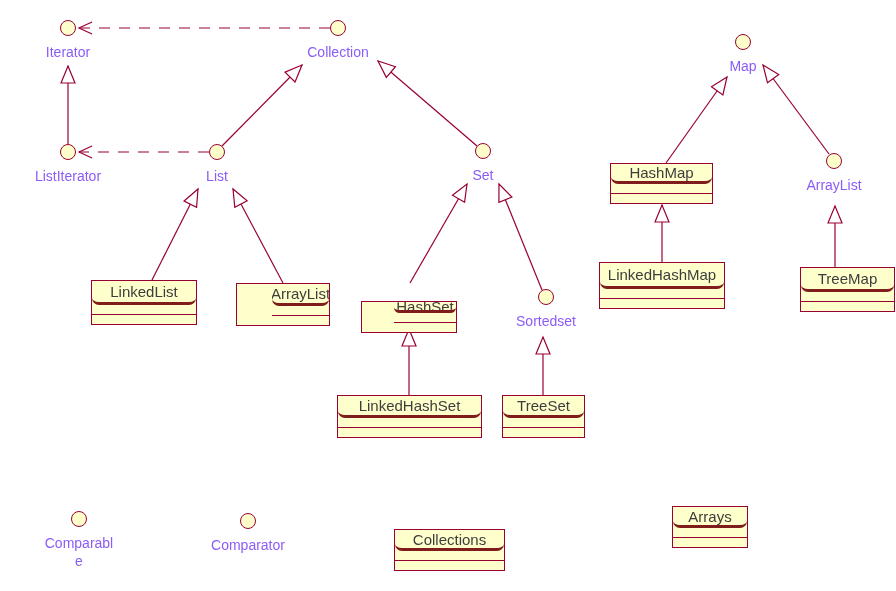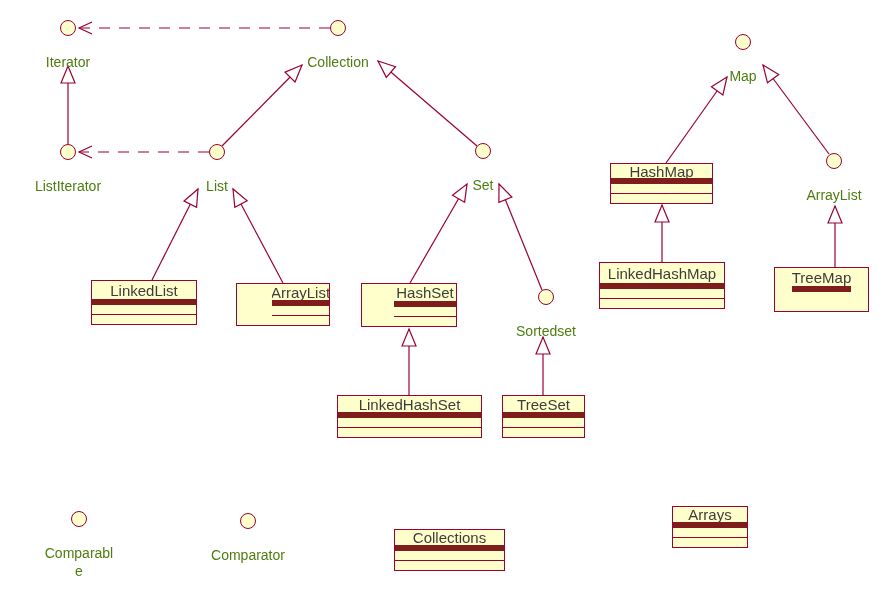--- a/index.html
+++ b/index.html
@@ -8,33 +8,33 @@
     font-family:"Liberation Sans", sans-serif; overflow:hidden;
   }
   #edges { position:absolute; left:0; top:0; width:896px; height:591px; }
 
   
   .iface { position:absolute; display:flex; flex-direction:column; align-items:center; text-align:center; }
   .iface .circle {
     width:16px; height:16px; border-radius:50%;
     background:#FFFFCC; border:1px solid #990033; box-sizing:border-box;
   }
-  .iface .lbl { margin-top:17px; font-size:14px; color:#4d7c0f; line-height:18px; white-space:nowrap; }
+  .iface .lbl { margin-top:7px; font-size:14px; color:#8b5cf6; line-height:18px; white-space:nowrap; }
   .iface.narrow .lbl { white-space:normal; word-break:break-all; width:74px; }
 
   
   .ubox {
     position:absolute; box-sizing:border-box;
     background:#FFFFCC; border:1px solid #990033;
     display:flex; flex-direction:column;
   }
   .ubox .title {
     flex:1; display:flex; align-items:center; justify-content:center;
-    font-size:15px; color:#3d3d3d; border-bottom:6px solid #7f1d1d;
-    white-space:nowrap; overflow:hidden;
+    font-size:15px; color:#3d3d3d; border-bottom:3px solid #7f1d1d;
+    white-space:nowrap; overflow:hidden;border-radius:7px;
   }
   .ubox .row { height:9px; }
   .ubox .row.mid { border-bottom:1px solid #990033; }
 </style>
 </head>
 <body>
 
 <div id="diagram">
 
   <svg id="edges" width="896" height="591" viewBox="0 0 896 591">
@@ -109,21 +109,21 @@
   <div class="ubox" style="left:91px;  top:280px; width:106px; height:45px;">
     <div class="title">LinkedList</div>
     <div class="row mid"></div>
     <div class="row"></div>
   </div>
   <div class="ubox" style="left:236px; top:283px; width:94px;  height:43px;padding-left:35px;">
     <div class="title">ArrayList</div>
     <div class="row mid"></div>
     <div class="row"></div>
   </div>
-  <div class="ubox" style="left:361px; top:283px; width:96px;  height:44px;padding-left:32px;">
+  <div class="ubox" style="left:361px; top:301px; width:96px;  height:32px;padding-left:32px;">
     <div class="title">HashSet</div>
     <div class="row mid"></div>
     <div class="row"></div>
   </div>
   <div class="ubox" style="left:337px; top:395px; width:145px; height:43px;">
     <div class="title">LinkedHashSet</div>
     <div class="row mid"></div>
     <div class="row"></div>
   </div>
   <div class="ubox" style="left:502px; top:395px; width:83px;  height:43px;">
@@ -134,21 +134,21 @@
   <div class="ubox" style="left:610px; top:163px; width:103px; height:41px;">
     <div class="title">HashMap</div>
     <div class="row mid"></div>
     <div class="row"></div>
   </div>
   <div class="ubox" style="left:599px; top:262px; width:126px; height:47px;">
     <div class="title">LinkedHashMap</div>
     <div class="row mid"></div>
     <div class="row"></div>
   </div>
-  <div class="ubox" style="left:774px; top:267px; width:95px;  height:45px;align-items:center;">
+  <div class="ubox" style="left:800px; top:267px; width:95px;  height:45px;">
     <div class="title">TreeMap</div>
     <div class="row mid"></div>
     <div class="row"></div>
   </div>
   <div class="ubox" style="left:394px; top:507px; width:111px; height:42px;margin-top:22px;">
     <div class="title">Collections</div>
     <div class="row mid"></div>
     <div class="row"></div>
   </div>
   <div class="ubox" style="left:672px; top:506px; width:76px;  height:42px;">

